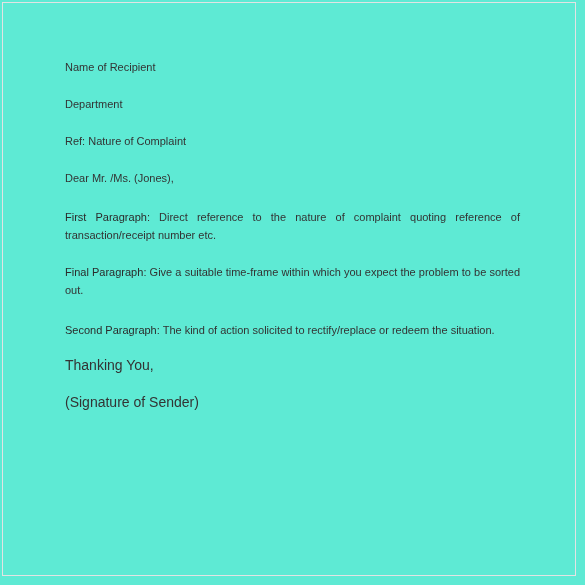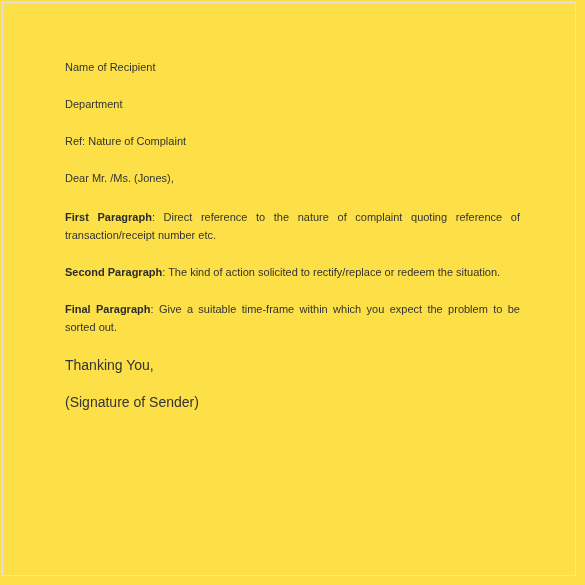--- a/index.html
+++ b/index.html
@@ -11,21 +11,21 @@
 
   body {
     font-family: "Liberation Sans", "DejaVu Sans", sans-serif;
   }
 
   .page {
     position: relative;
     width: 585px;
     height: 585px;
     box-sizing: border-box;
-    background: #fde047;
+    background: #5eead4;
     overflow: hidden;
   }
 
   
   .page-frame {
     position: absolute;
     left: 2px;
     top: 2px;
     right: 9px;
     bottom: 9px;
@@ -58,21 +58,21 @@
     margin: 0 0 19px 0;
     text-align: justify;
     text-justify: inter-word;
   }
 
   .para.last-of-body {
     margin-bottom: 22px;
   }
 
   .para-label {
-    font-weight: bold;
+    font-weight: normal;
     color: #2b2b2b;
   }
 
   .closing-block {
     font-size: 14px;
     line-height: 15px;
     color: #333333;
     margin: 0 0 22px 0;
   }
 
@@ -94,23 +94,23 @@
 
     <p class="line-block">Department</p>
 
 
     <p class="line-block">Ref: Nature of Complaint</p>
 
     <p class="line-block">Dear Mr. /Ms. (Jones),</p>
 
     <p class="para"><span class="para-label">First Paragraph</span><span>: </span><span>Direct reference to the nature of complaint quoting reference of transaction/receipt number etc.</span></p>
 
+    <p class="para last-of-body"><span class="para-label">Final Paragraph</span><span>: </span><span>Give a suitable time-frame within which you expect the problem to be sorted out.</span></p>
+
     <p class="para"><span class="para-label">Second Paragraph</span><span>: </span><span>The kind of action solicited to rectify/replace or redeem the situation.</span></p>
-
-    <p class="para last-of-body"><span class="para-label">Final Paragraph</span><span>: </span><span>Give a suitable time-frame within which you expect the problem to be sorted out.</span></p>
 
     <p class="closing-block">Thanking You,</p>
 
 
     <p class="closing-block final">(Signature of Sender)</p>
 
   </div>
 </div>
 
 </body></html>

